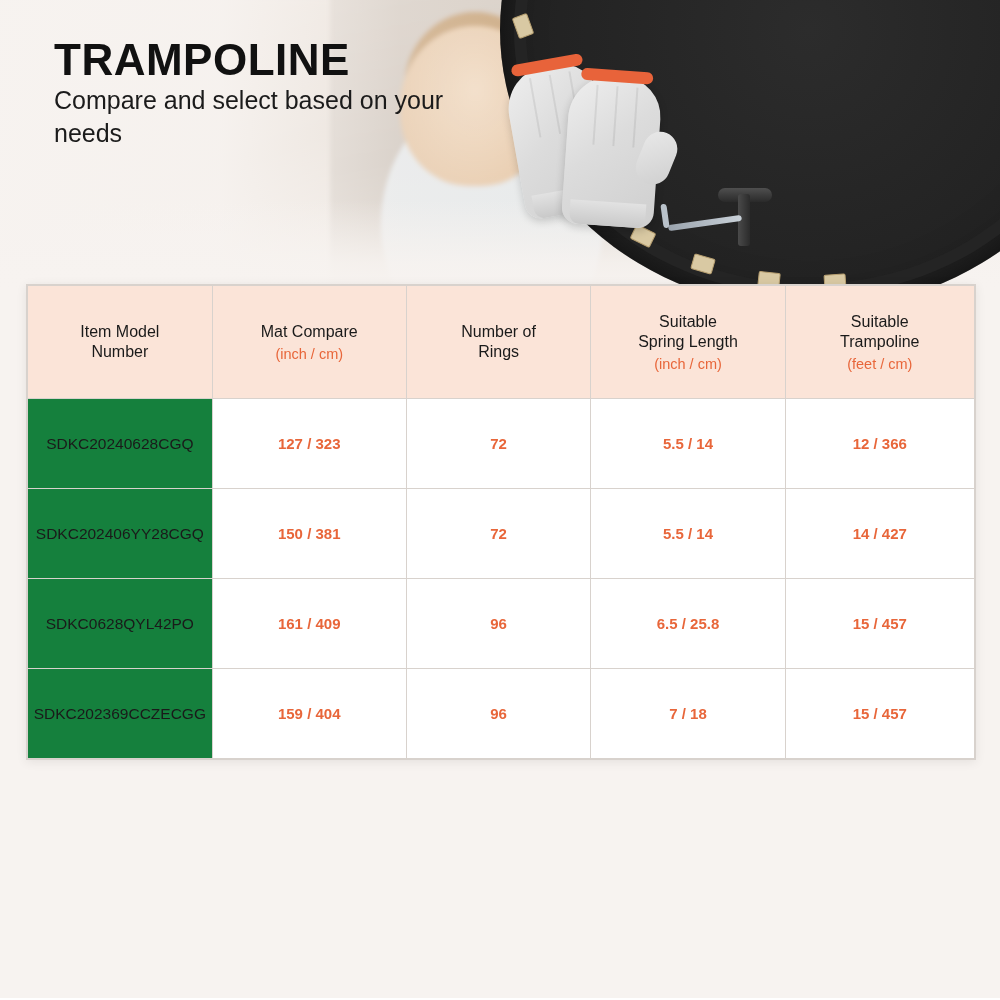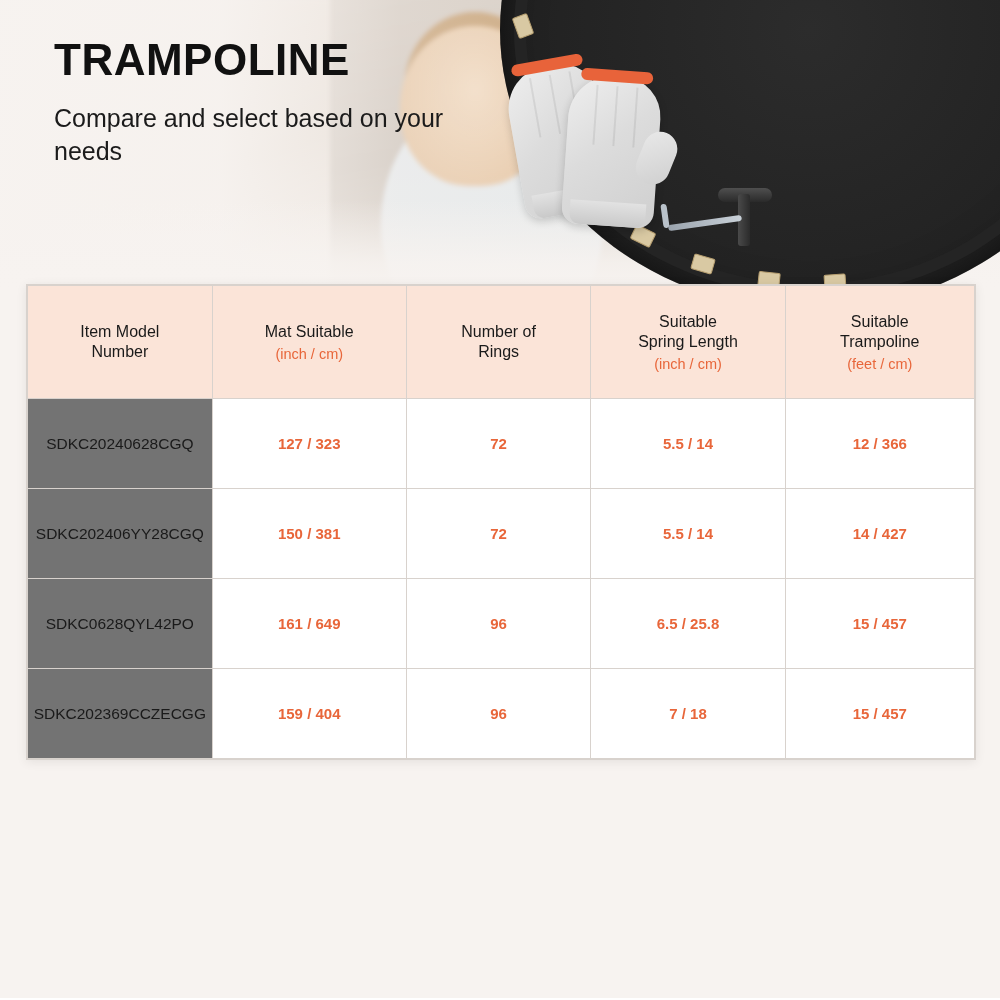--- a/index.html
+++ b/index.html
@@ -162,21 +162,20 @@
   .titles { position: absolute; left: 54px; top: 36px; width: 500px; }
   .title-line {
     font-size: 44px;
     font-weight: bold;
     letter-spacing: 0.5px;
     color: #111111;
     line-height: 1.08;
     text-transform: uppercase;
   }
   .subtitle {
-    margin-top: 18px;
     font-size: 25px;
     color: #1b1b1b;
     line-height: 1.35;
     max-width: 450px;
   }
 
   
   .table-wrap {
     position: absolute;
     left: 26px; top: 284px;
@@ -213,21 +212,21 @@
     color: #e8663a;
     margin-top: 4px;
   }
   tbody td {
     height: 87px;
     font-size: 15px;
     color: #e8663a;
     font-weight: bold;
   }
   tbody td.model {
-    background: #737373;
+    background: #15803d;
     color: #1a1a1a;
     font-weight: normal;
     font-size: 15.5px;
   }
   col.c1 { width: 19.5%; }
   col.c2 { width: 20.5%; }
   col.c3 { width: 19.5%; }
   col.c4 { width: 20.5%; }
   col.c5 { width: 20%; }
 </style>
@@ -297,21 +296,21 @@
           <col class="c4">
           <col class="c5">
       </colgroup>
       <thead>
         <tr>
           <th>
             <span class="h-main">Item Model</span>
             <span class="h-main">Number</span>
           </th>
           <th>
-            <span class="h-main">Mat Suitable</span>
+            <span class="h-main">Mat Compare</span>
             <span class="h-sub">(inch / cm)</span>
           </th>
           <th>
             <span class="h-main">Number of</span>
             <span class="h-main">Rings</span>
           </th>
           <th>
             <span class="h-main">Suitable</span>
             <span class="h-main">Spring Length</span>
             <span class="h-sub">(inch / cm)</span>
@@ -333,21 +332,21 @@
         </tr>
         <tr>
           <td class="model">SDKC202406YY28CGQ</td>
           <td>150 / 381</td>
           <td>72</td>
           <td>5.5 / 14</td>
           <td>14 / 427</td>
         </tr>
         <tr>
           <td class="model">SDKC0628QYL42PO</td>
-          <td>161 / 649</td>
+          <td>161 / 409</td>
           <td>96</td>
           <td>6.5 / 25.8</td>
           <td>15 / 457</td>
         </tr>
         <tr>
           <td class="model">SDKC202369CCZECGG</td>
           <td>159 / 404</td>
           <td>96</td>
           <td>7 / 18</td>
           <td>15 / 457</td>

